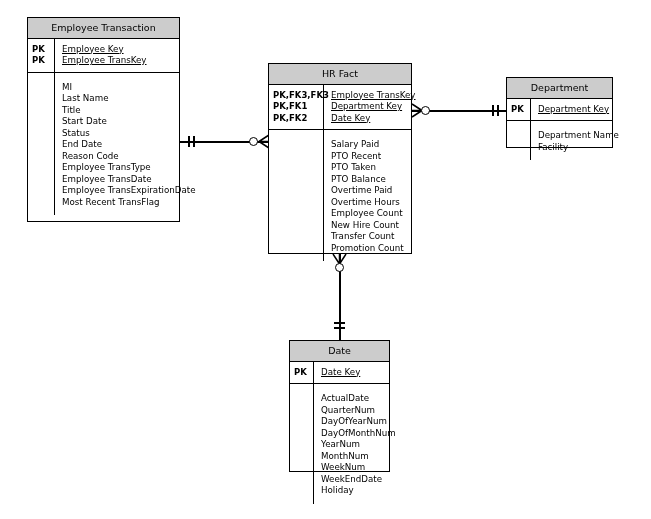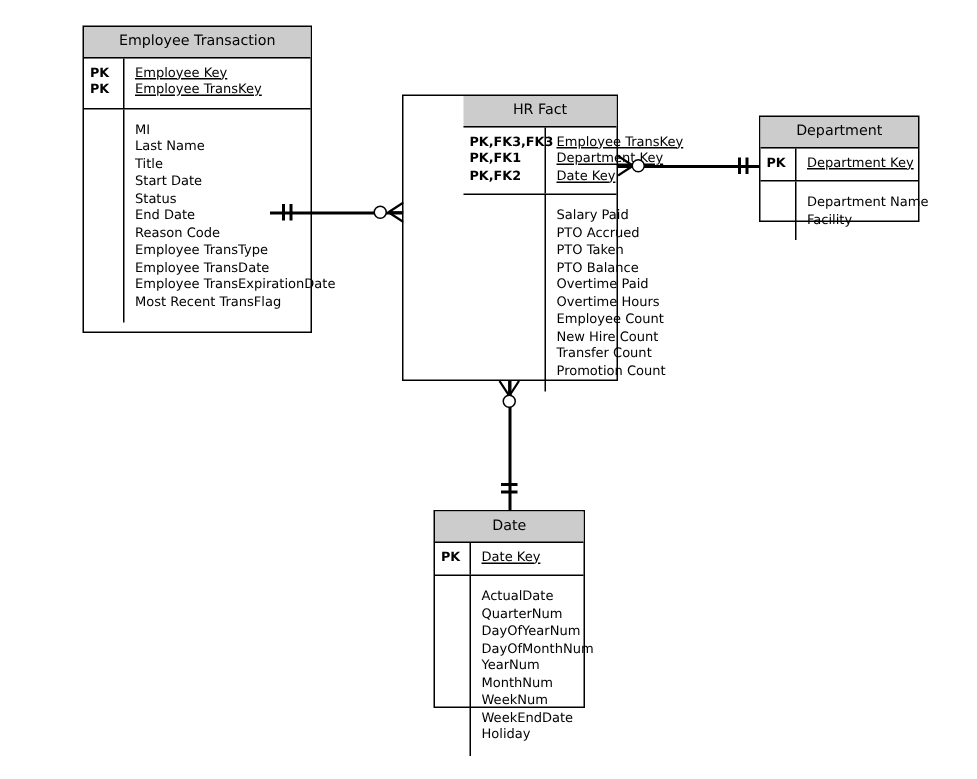--- a/index.html
+++ b/index.html
@@ -104,21 +104,21 @@
   .crow {
     position: absolute;
   }
   .crow svg { display: block; }
 </style>
 </head>
 <body>
 
 <div id="canvas">
 
-  <div class="entity" style="left:27px; top:17px; width:153px; height:205px;margin-left:28px;">
+  <div class="entity" style="left:27px; top:17px; width:153px; height:205px;">
     <div class="entity-title">Employee Transaction</div>
     <div class="section keys">
       <div class="keycol" style="width:27px;">
         <span class="key-tag">PK</span>
         <span class="key-tag">PK</span>
       </div>
       <div class="fieldcol">
         <span class="key-field">Employee Key</span>
         <span class="key-field">Employee TransKey</span>
       </div>
@@ -134,39 +134,39 @@
         <span class="attr-field">End Date</span>
         <span class="attr-field">Reason Code</span>
         <span class="attr-field">Employee TransType</span>
         <span class="attr-field">Employee TransDate</span>
         <span class="attr-field">Employee TransExpirationDate</span>
         <span class="attr-field">Most Recent TransFlag</span>
       </div>
     </div>
   </div>
 
-  <div class="entity" style="left:268px; top:63px; width:144px; height:191px;padding-left:40px;">
+  <div class="entity" style="left:268px; top:63px; width:144px; height:191px;">
     <div class="entity-title">HR Fact</div>
     <div class="section keys">
       <div class="keycol" style="width:55px;">
         <span class="key-tag">PK,FK3,FK3</span>
         <span class="key-tag">PK,FK1</span>
         <span class="key-tag">PK,FK2</span>
       </div>
       <div class="fieldcol">
         <span class="key-field">Employee TransKey</span>
         <span class="key-field">Department Key</span>
         <span class="key-field">Date Key</span>
       </div>
     </div>
     <div class="section attrs">
       <div class="keycol" style="width:55px;">&nbsp;</div>
       <div class="fieldcol">
         <span class="attr-field">Salary Paid</span>
-        <span class="attr-field">PTO Accrued</span>
+        <span class="attr-field">PTO Recent</span>
         <span class="attr-field">PTO Taken</span>
         <span class="attr-field">PTO Balance</span>
         <span class="attr-field">Overtime Paid</span>
         <span class="attr-field">Overtime Hours</span>
         <span class="attr-field">Employee Count</span>
         <span class="attr-field">New Hire Count</span>
         <span class="attr-field">Transfer Count</span>
         <span class="attr-field">Promotion Count</span>
       </div>
     </div>

